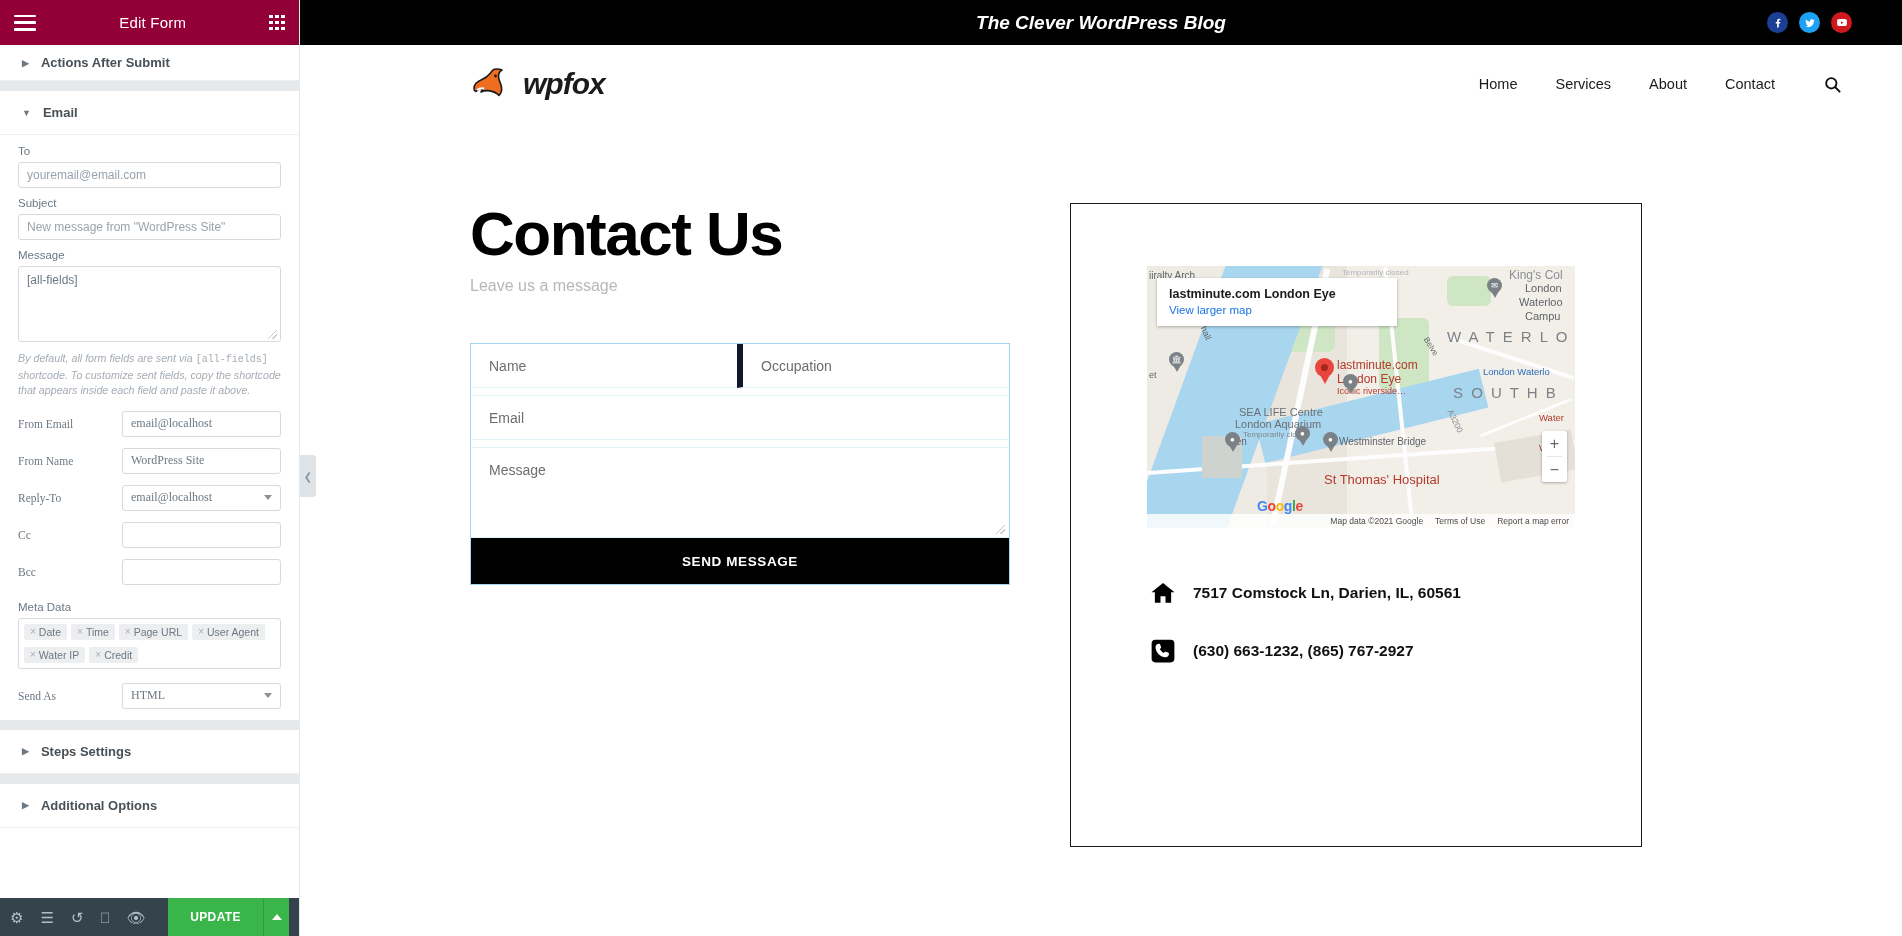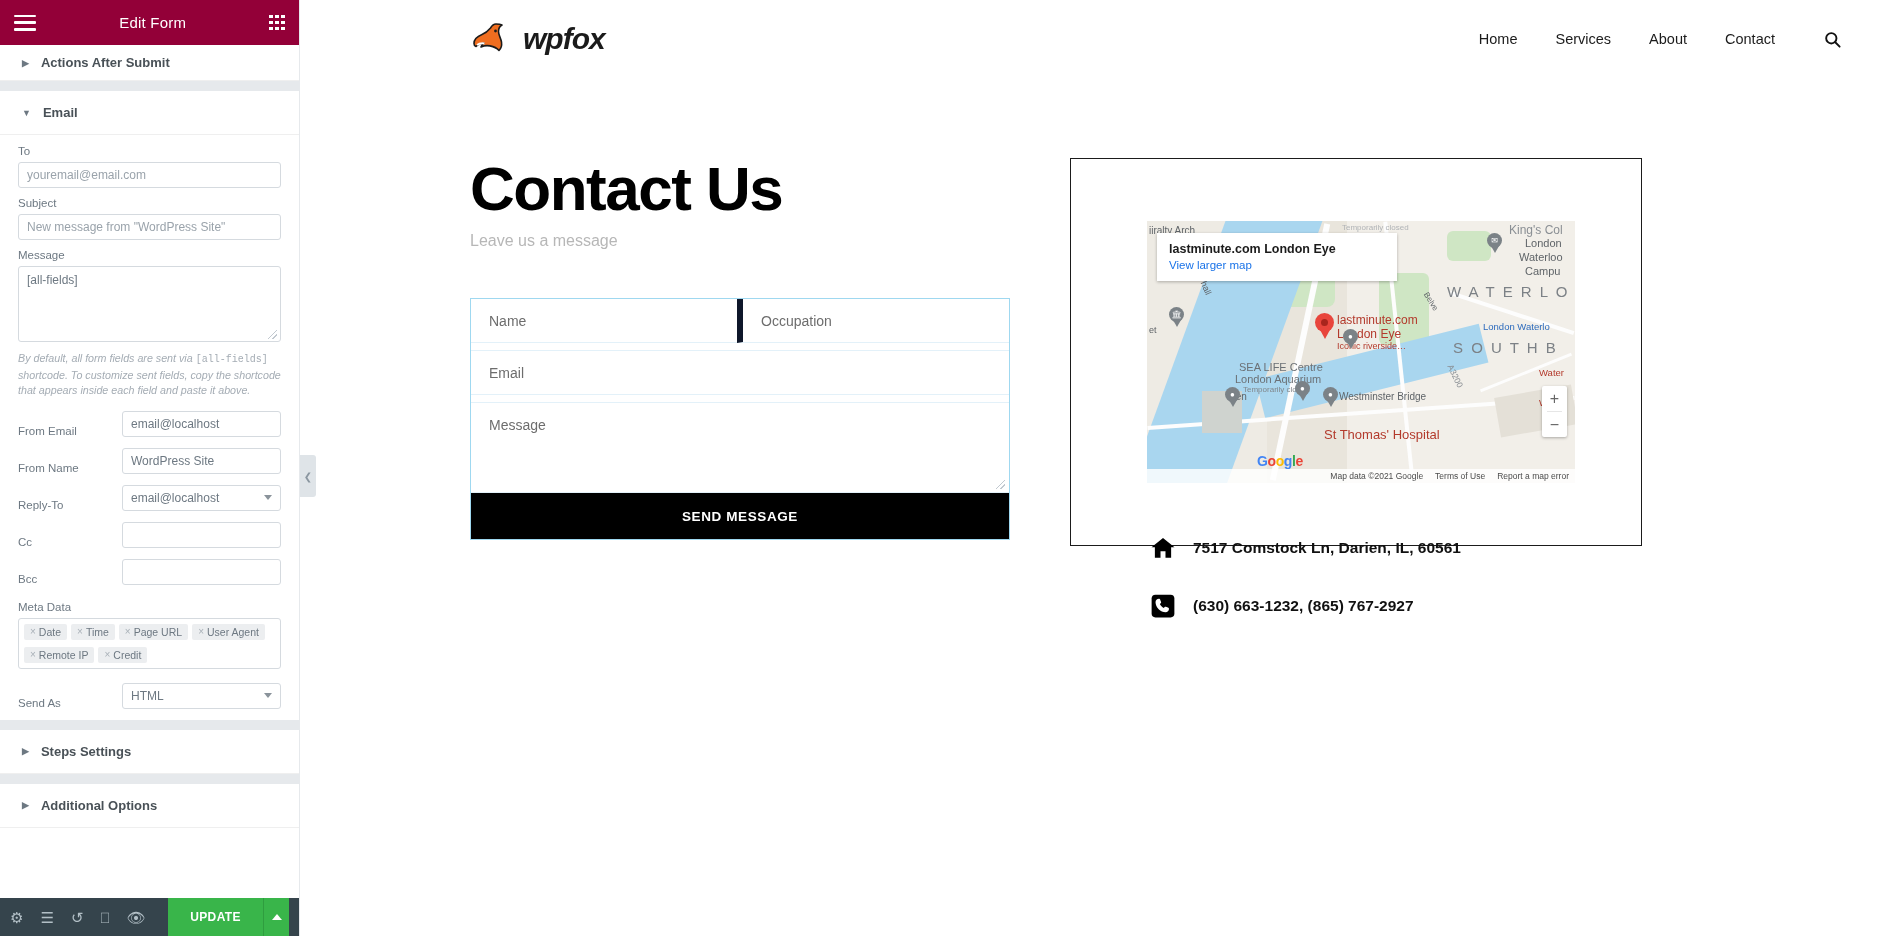--- a/index.html
+++ b/index.html
@@ -68,21 +68,21 @@
     background:
       linear-gradient(135deg, transparent 45%, #c2c9d0 45%, #c2c9d0 55%, transparent 55%),
       linear-gradient(135deg, transparent 70%, #c2c9d0 70%, #c2c9d0 80%, transparent 80%);
   }
   .helper {
     font-size: 10.7px; line-height: 1.45; color:#a4acb4; font-style: italic;
     margin: 6px 0 12px 0;
   }
   .helper code { font-family:"Liberation Mono", monospace; font-style:normal; font-size:10px;}
 
-  .inline-row { display:flex; align-items:flex-end; margin-bottom: 11px; }
+  .inline-row { display:flex; align-items:center; margin-bottom: 11px; font-family: Liberation Serif, serif; }
   .inline-row .lbl { width: 104px; font-size:11.5px; color:#6d7882; }
   .inline-row .ctl { flex:1 1 auto; }
   .ctl-input {
     height: 26px; border:1px solid #d5dadf; border-radius:3px; background:#fff;
     font-size:12px; color:#6d7882; padding: 0 8px; display:flex; align-items:center;
   }
   .ctl-select {
     height: 26px; border:1px solid #d5dadf; border-radius:3px; background:#fff;
     font-size:12px; color:#6d7882; padding: 0 8px; display:flex; align-items:center;
     justify-content:space-between;
@@ -199,21 +199,21 @@
       linear-gradient(135deg, transparent 45%, #c2c9d0 45%, #c2c9d0 55%, transparent 55%),
       linear-gradient(135deg, transparent 70%, #c2c9d0 70%, #c2c9d0 80%, transparent 80%);
   }
   #send-btn {
     height: 46px; background:#000; color:#fff; display:flex; align-items:center;
     justify-content:center; font-size:13.5px; font-weight:700; letter-spacing:.6px; cursor:pointer;
   }
 
   
   #map-card {
-    width: 572px; height: 388px; border:1px solid #1b1b1b; background:#fff;
+    width: 572px; height: 644px; border:1px solid #1b1b1b; background:#fff;
     margin-top: 0; padding: 0; position:relative;
   }
   #map-wrap {
     position:absolute; left: 76px; top: 62px; width: 428px; height: 262px;
     overflow:hidden; background:#e9e5dc;
   }
   .map-bg { position:absolute; inset:0; }
   .river {
     position:absolute; left: 30px; top: -30px; width: 92px; height: 340px;
     background:#a9d6ef; transform: rotate(12deg) skewX(-8deg);
@@ -405,21 +405,21 @@
             <span class="tag">
               <span class="x">×</span>
               <span>Page URL</span>
             </span>
             <span class="tag">
               <span class="x">×</span>
               <span>User Agent</span>
             </span>
             <span class="tag">
               <span class="x">×</span>
-              <span>Remote IP</span>
+              <span>Water IP</span>
             </span>
             <span class="tag">
               <span class="x">×</span>
               <span>Credit</span>
             </span>
           </div>
       </div>
 
       <div class="inline-row" style="margin-top:14px;">
         <span class="lbl">Send As</span>
@@ -459,20 +459,40 @@
           <span class="up"></span>
         </div>
     </div>
   </div>
 </div>
 
 <div id="collapse-handle">❮</div>
 
 <div id="preview">
 
+  <div id="topbar">
+    <div class="site-title">The Clever WordPress Blog</div>
+    <div class="socials">
+      <span class="soc fb">
+        <svg viewBox="0 0 24 24">
+            <path d="M13.5 21v-8h2.7l.4-3.1h-3.1V7.9c0-.9.25-1.5 1.55-1.5h1.65V3.6c-.3-.04-1.3-.13-2.45-.13-2.42 0-4.08 1.48-4.08 4.2v2.34H7.5V13h2.67v8h3.33z"></path>
+          </svg>
+      </span>
+      <span class="soc tw">
+        <svg viewBox="0 0 24 24">
+            <path d="M21.5 6.3c-.7.3-1.45.52-2.24.62a3.9 3.9 0 0 0 1.72-2.16c-.76.45-1.6.78-2.49.95a3.9 3.9 0 0 0-6.65 3.56A11.07 11.07 0 0 1 3.8 5.2a3.9 3.9 0 0 0 1.2 5.2 3.9 3.9 0 0 1-1.76-.49v.05a3.9 3.9 0 0 0 3.13 3.83c-.57.16-1.17.18-1.76.07a3.9 3.9 0 0 0 3.64 2.7A7.83 7.83 0 0 1 2.5 18.2a11.04 11.04 0 0 0 5.98 1.75c7.18 0 11.1-5.95 11.1-11.1v-.5c.76-.56 1.42-1.25 1.92-2.05z"></path>
+          </svg>
+      </span>
+      <span class="soc yt">
+        <svg viewBox="0 0 24 24">
+            <path d="M21.6 7.2s-.2-1.4-.8-2c-.75-.8-1.6-.8-2-.85C16 4.1 12 4.1 12 4.1h-.01s-4 0-6.8.25c-.4.05-1.25.05-2 .85-.6.6-.8 2-.8 2S2.2 8.8 2.2 10.4v1.5c0 1.65.2 3.25.2 3.25s.2 1.4.79 2c.75.8 1.74.77 2.18.86 1.6.15 6.63.2 6.63.2s4-.01 6.8-.26c.4-.05 1.25-.05 2-.85.6-.6.8-2 .8-2s.2-1.6.2-3.2v-1.5c0-1.6-.2-3.2-.2-3.2zM9.95 13.9V8.6l5.15 2.66-5.15 2.64z"></path>
+          </svg>
+      </span>
+    </div>
+  </div>
 
   <div id="sitehead">
     <div class="logo">
       <svg width="46" height="40" viewBox="0 0 46 40">
         <path d="M26 5c-2 0-4 1.5-5.5 4C18 12 16 14 12 15.5 7 17.5 4 21 4 24.5c0 1.5.8 2.6 2 3 2-2.2 5-3.3 8-3.3-1.5 1-2.6 2.2-3 3.7 3-1.3 6-1.6 9-1 4 .8 7 2.3 9 4.6 2-2 3-5 2.5-8.4-.6-4-3-7-3-10.5C28.5 9 30 7 32 6c-2-1-4-1-6-1z" fill="#ef6d1f" stroke="#1b1b1b" stroke-width="1.6" stroke-linejoin="round"></path>
         <path d="M7 26c2-1.5 5-2 7.5-1.5" stroke="#fff" stroke-width="1.8" fill="none"></path>
         <circle cx="25.5" cy="12" r="1.4" fill="#1b1b1b"></circle>
       </svg>
       <span class="wordmark">wpfox</span>
     </div>

